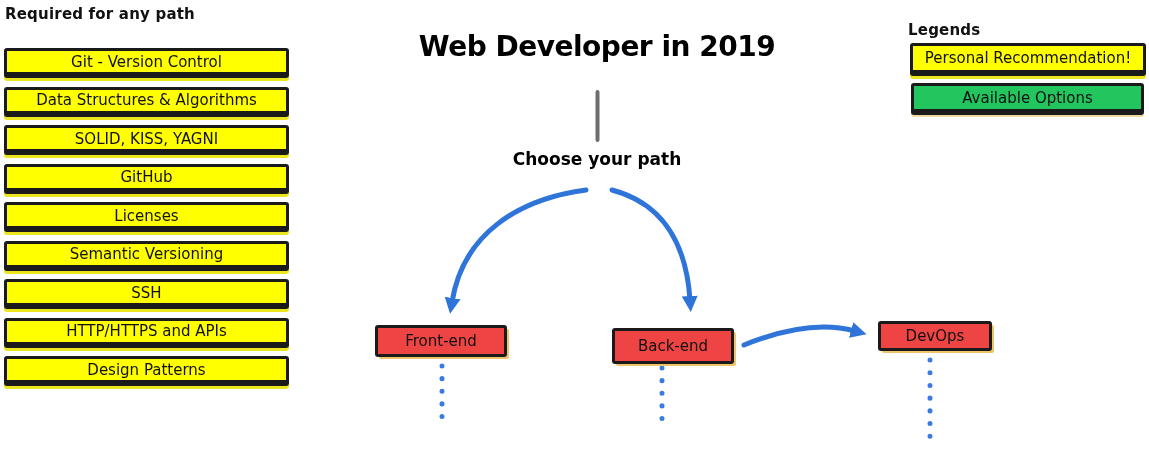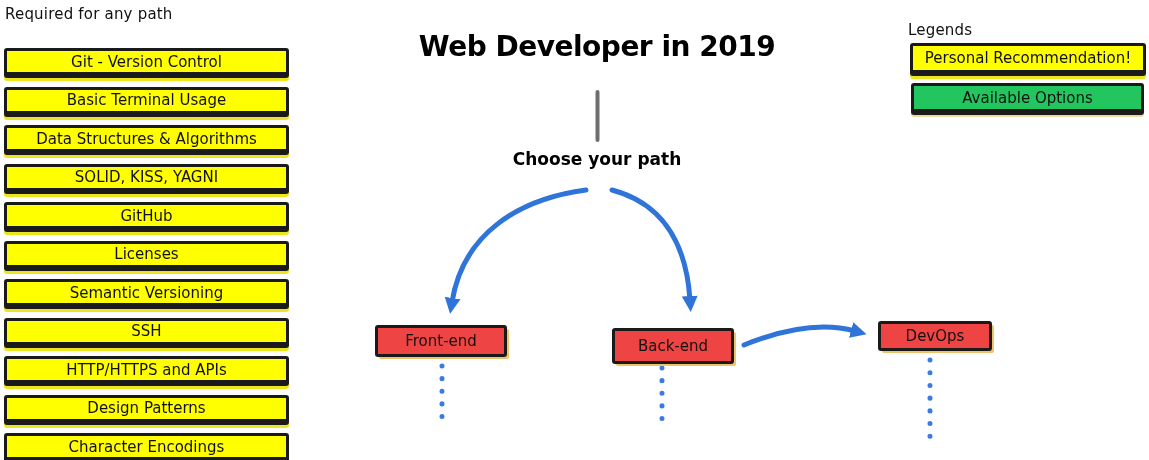--- a/index.html
+++ b/index.html
@@ -10,21 +10,21 @@
     background: #ffffff;
     font-family: "DejaVu Sans", "Liberation Sans", sans-serif;
     overflow: hidden;
     color: #000;
   }
 
   
   .section-heading {
     position: absolute;
     font-size: 15px;
-    font-weight: normal;
+    font-weight: bold;
     color: #111;
     letter-spacing: 0.2px;
     white-space: nowrap;
   }
   .req-heading { left: 5px; top: 5px; }
   .legend-heading { left: 908px; top: 21px; }
 
   
   .box {
     box-sizing: border-box;
@@ -111,30 +111,28 @@
 </style>
 </head>
 <body>
 
 <div class="canvas">
 
   <div class="section-heading req-heading">Required for any path</div>
 
   <div class="req-list">
     <div class="box ybox">Git - Version Control</div>
-    <div class="box ybox">Basic Terminal Usage</div>
     <div class="box ybox">Data Structures &amp; Algorithms</div>
     <div class="box ybox">SOLID, KISS, YAGNI</div>
     <div class="box ybox">GitHub</div>
     <div class="box ybox">Licenses</div>
     <div class="box ybox">Semantic Versioning</div>
     <div class="box ybox">SSH</div>
     <div class="box ybox">HTTP/HTTPS and APIs</div>
     <div class="box ybox">Design Patterns</div>
-    <div class="box ybox">Character Encodings</div>
   </div>
 
   <div class="main-title">Web Developer in 2019</div>
 
   <div class="choose-path">Choose your path</div>
 
   <svg class="connector-layer" viewBox="0 0 1149 460" xmlns="http://www.w3.org/2000/svg">
     <defs>
       <marker id="arrowhead" markerUnits="userSpaceOnUse" markerWidth="18" markerHeight="18" refX="4" refY="8" orient="auto">
         <path d="M0,0 L16,8 L0,16 Z" fill="#2E74D9"></path>

